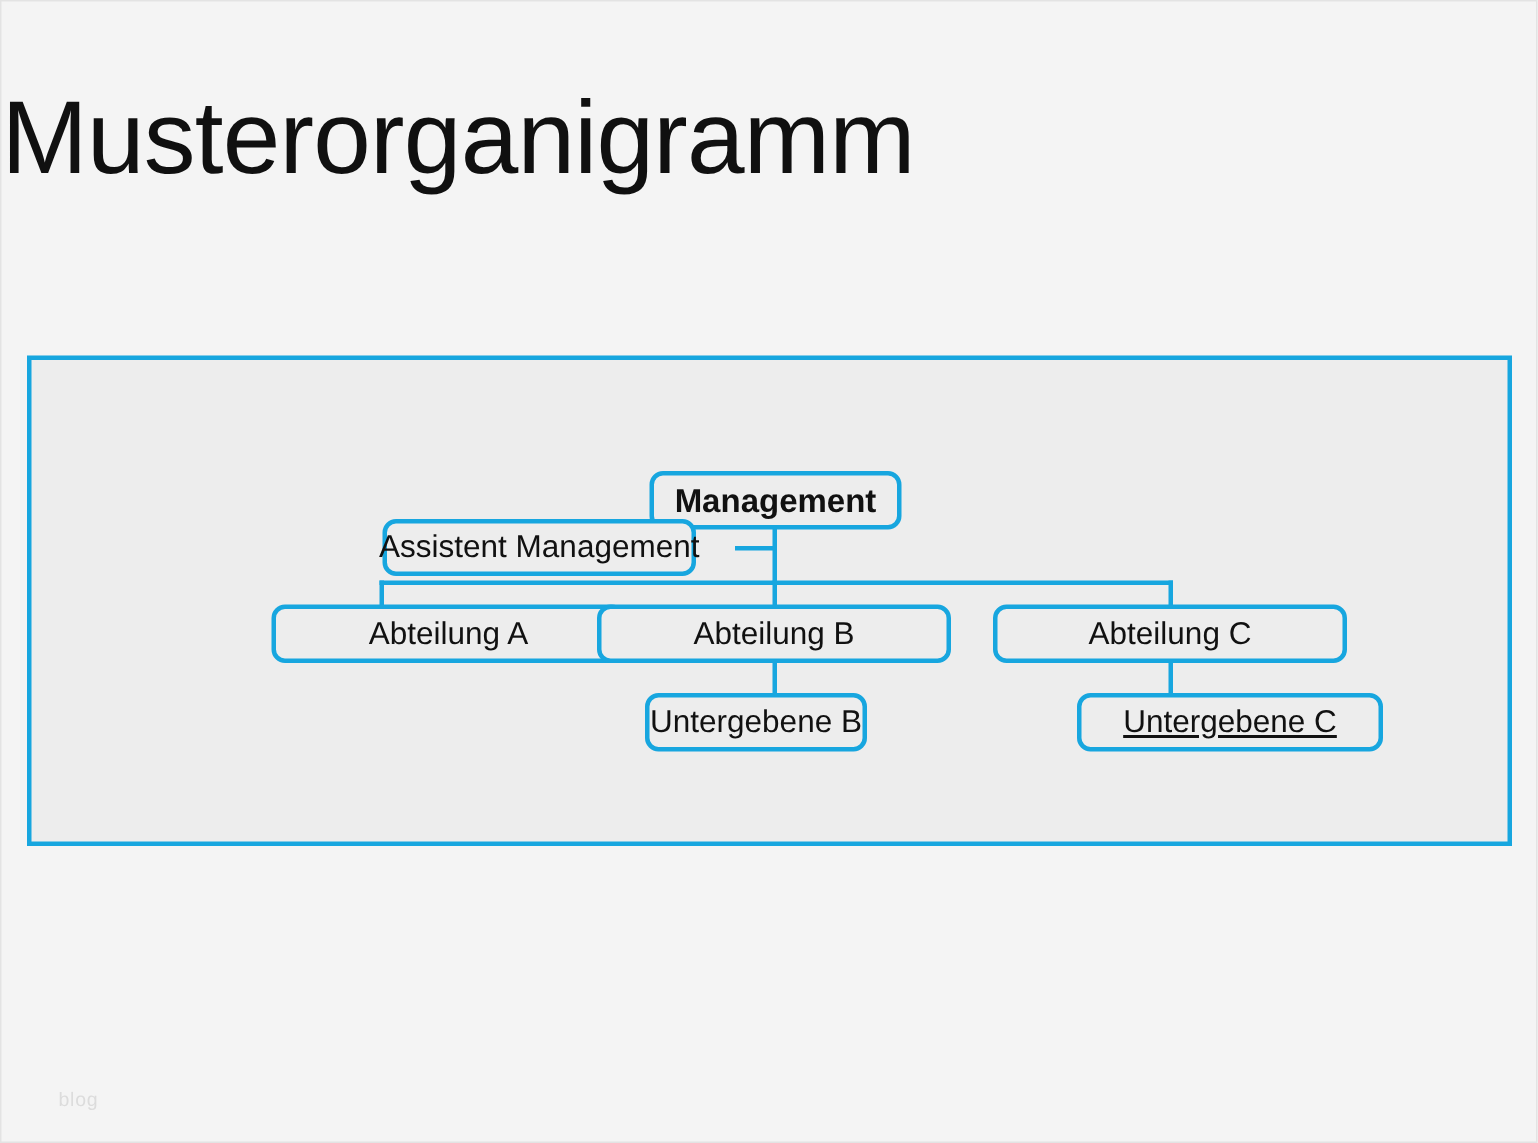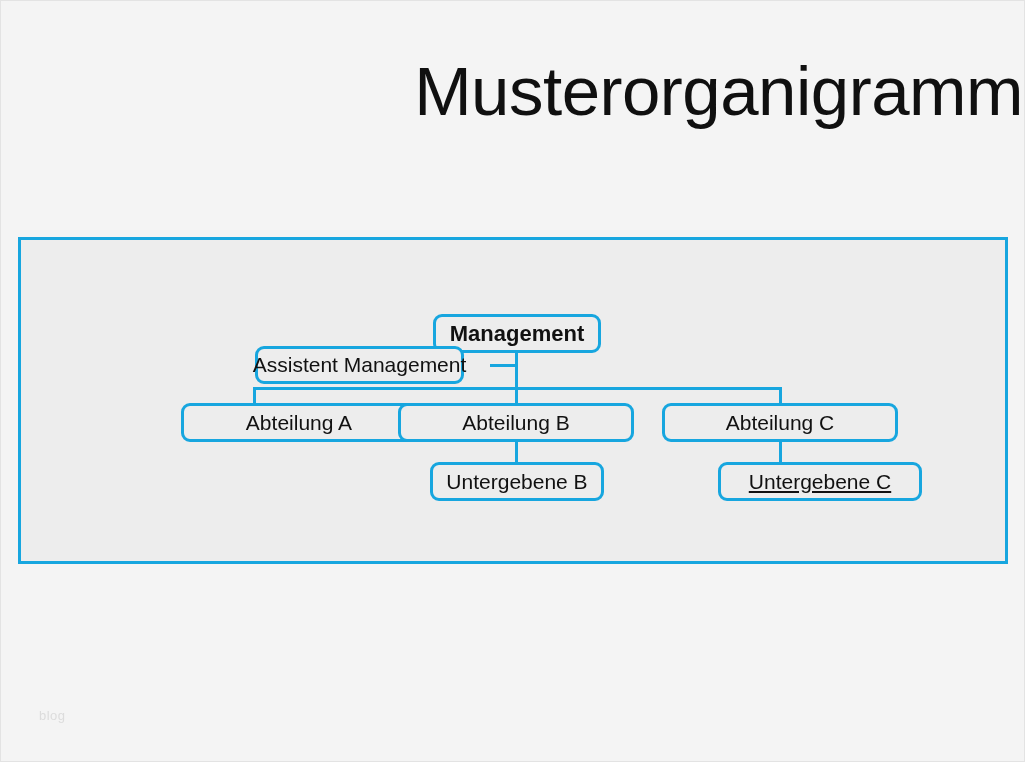--- a/index.html
+++ b/index.html
@@ -16,21 +16,21 @@
     box-sizing: border-box;
     border: 1px solid #e3e3e3;
   }
 
   
   #chart-title {
     position: absolute;
     left: 0;
     top: 56px;
     width: 1022px;
-    text-align: right;
+    text-align: left;
     font-size: 69px;
     font-weight: 400;
     color: #101010;
     letter-spacing: -0.5px;
     line-height: 1;
     white-space: nowrap;
   }
 
   
   #org-panel {
@@ -75,21 +75,21 @@
   .node.bold {
     font-weight: bold;
     font-size: 22px;
     margin-top: 25px;
   }
 
   
   #watermark {
     position: absolute;
     left: 38px;
-    top: 707px;
+    top: 724px;
     font-size: 13px;
     color: #dcdcdc;
     letter-spacing: 0.5px;
   }
 </style>
 </head>
 <body>
 
 <div id="chart-title">Musterorganigramm</div>
 
@@ -117,19 +117,19 @@
   <div class="node bold" style="left:412px; top:49px; width:168px; height:39px;">Management</div>
 
   <div class="node" style="left:234px; top:106px; width:209px; height:38px;">Assistent Management</div>
 
   <div class="node" style="left:116px; top:163px; width:236px; height:39px;margin-left:44px;">Abteilung A</div>
 
   <div class="node" style="left:377px; top:163px; width:236px; height:39px;">Abteilung B</div>
 
   <div class="node" style="left:641px; top:163px; width:236px; height:39px;text-align:right;">Abteilung C</div>
 
-  <div class="node" style="left:409px; top:222px; width:174px; height:39px;">Untergebene B</div>
+  <div class="node" style="left:409px; top:222px; width:148px; height:39px;">Untergebene B</div>
 
   <div class="node" style="left:697px; top:222px; width:204px; height:39px;text-decoration:underline;">Untergebene C</div>
 
 </div>
 
 <div id="watermark">blog</div>
 
 </body></html>

